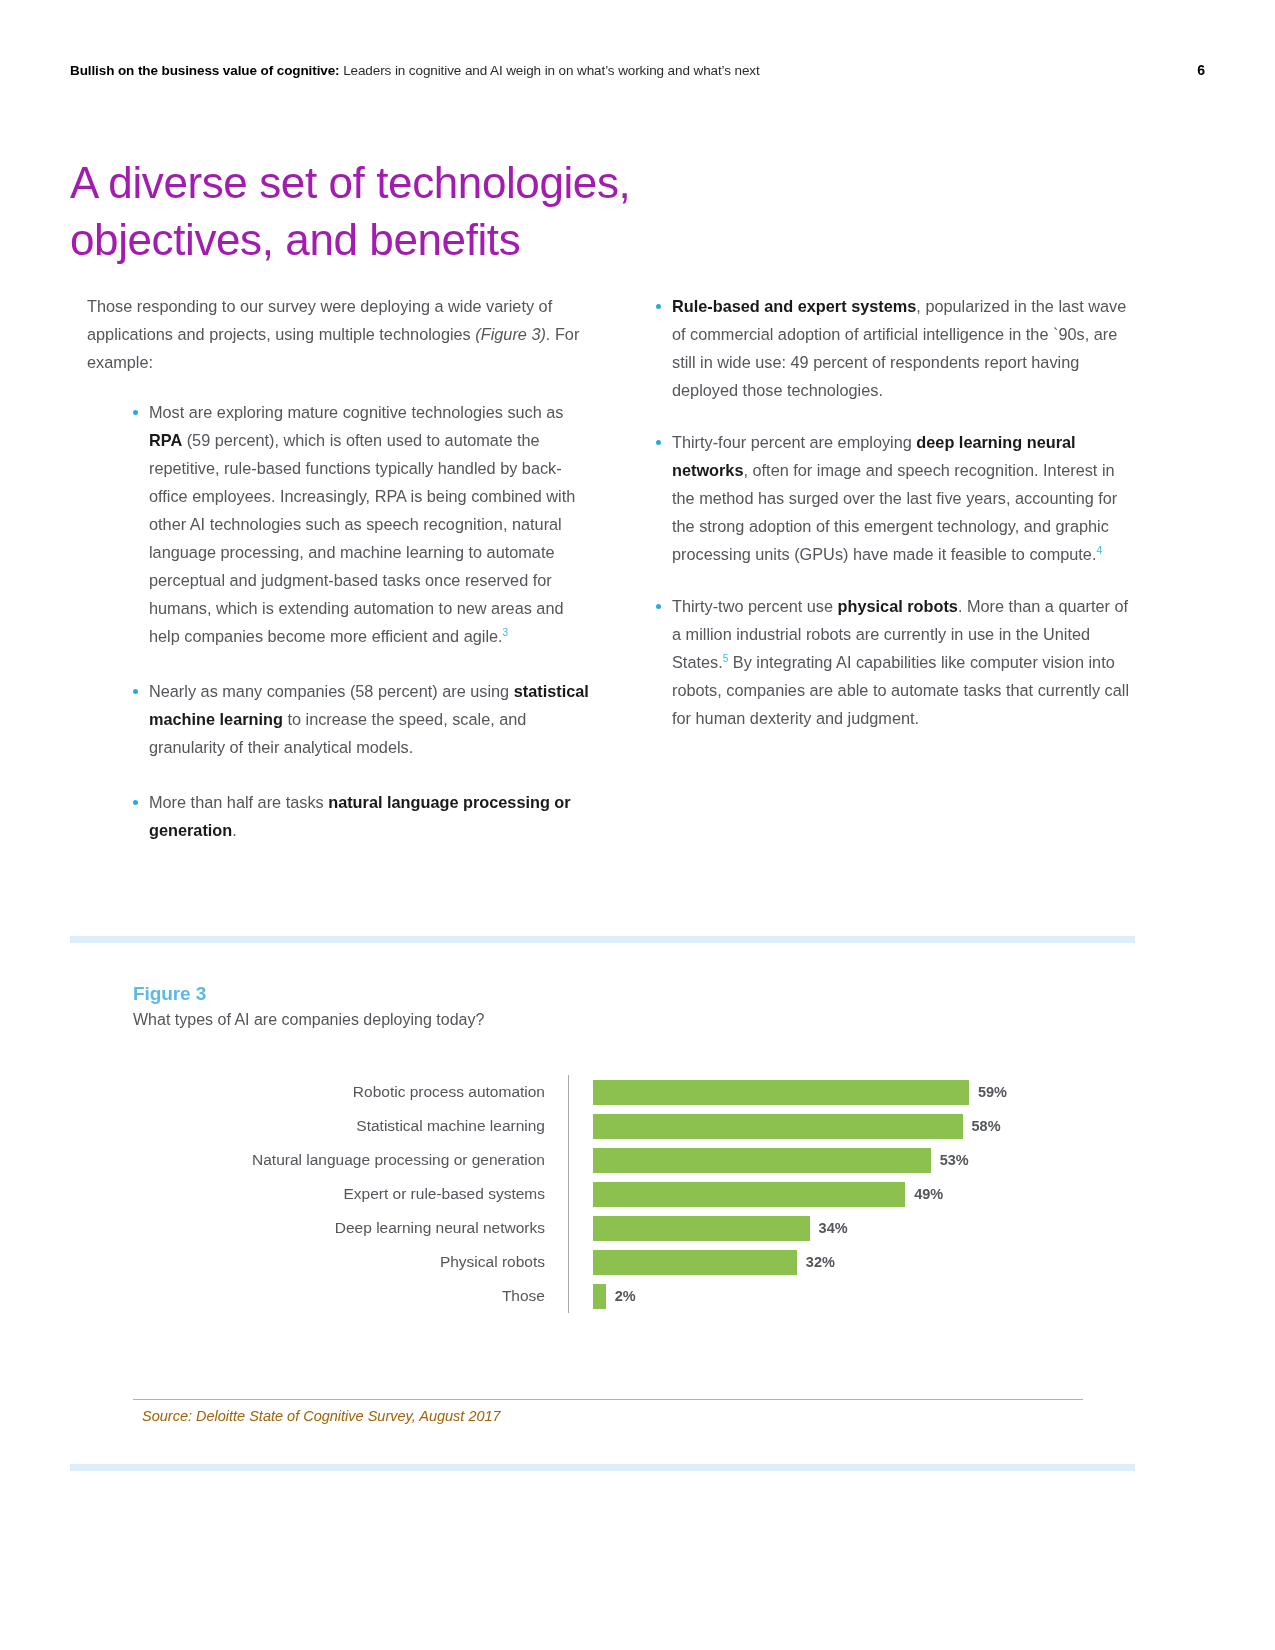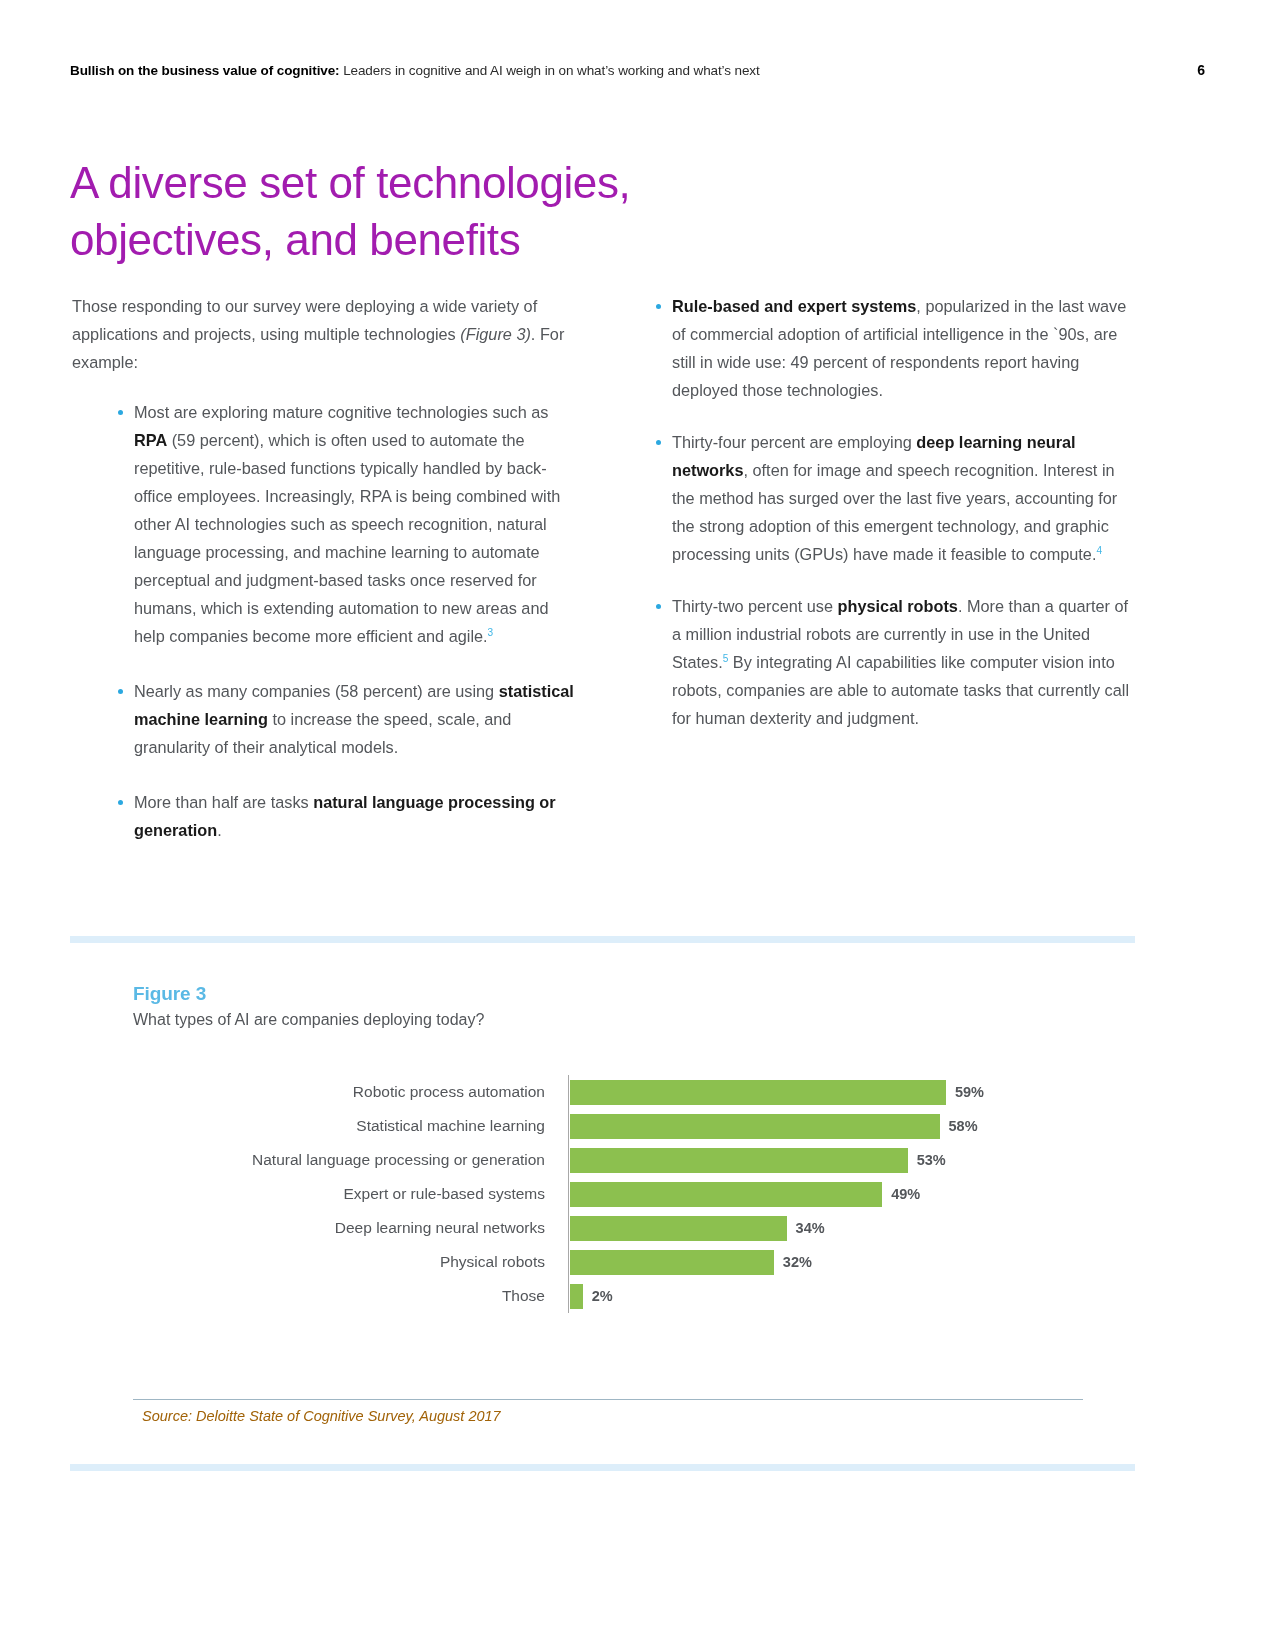--- a/index.html
+++ b/index.html
@@ -48,21 +48,21 @@
   }
 
   
   .col {
     position: absolute;
     top: 292px;
     font-size: 16.3px;
     line-height: 1.72;
     color: #53565a;
   }
-  .col-left  { left: 72px;  width: 510px; }
+  .col-left  { left: 87px;  width: 510px; }
   .col-right { left: 655px; width: 482px; }
 
   .lead { margin: 0 0 22px 0; }
   .lead i { font-style: italic; }
 
   ul.bullets {
     list-style: none;
     margin: 0;
     padding: 0;
   }
@@ -131,31 +131,32 @@
   }
   .chart-rows { position: relative; }
   .chart-row {
     display: flex;
     align-items: center;
     height: 34px;
   }
   .row-label {
     width: 412px;
     text-align: right;
-    padding-right: 25px;
+    padding-right: 12px;
     font-size: 15.5px;
     color: #53565a;
     white-space: nowrap;
   }
   .bar-area {
     position: relative;
     flex: 1;
     height: 34px;
     display: flex;
     align-items: center;
+    margin-left: 36px;
   }
   .bar {
     height: 25px;
     background: #8cc04f;
   }
   .bar-value {
     font-size: 14.5px;
     font-weight: 700;
     color: #53565a;
     margin-left: 9px;

